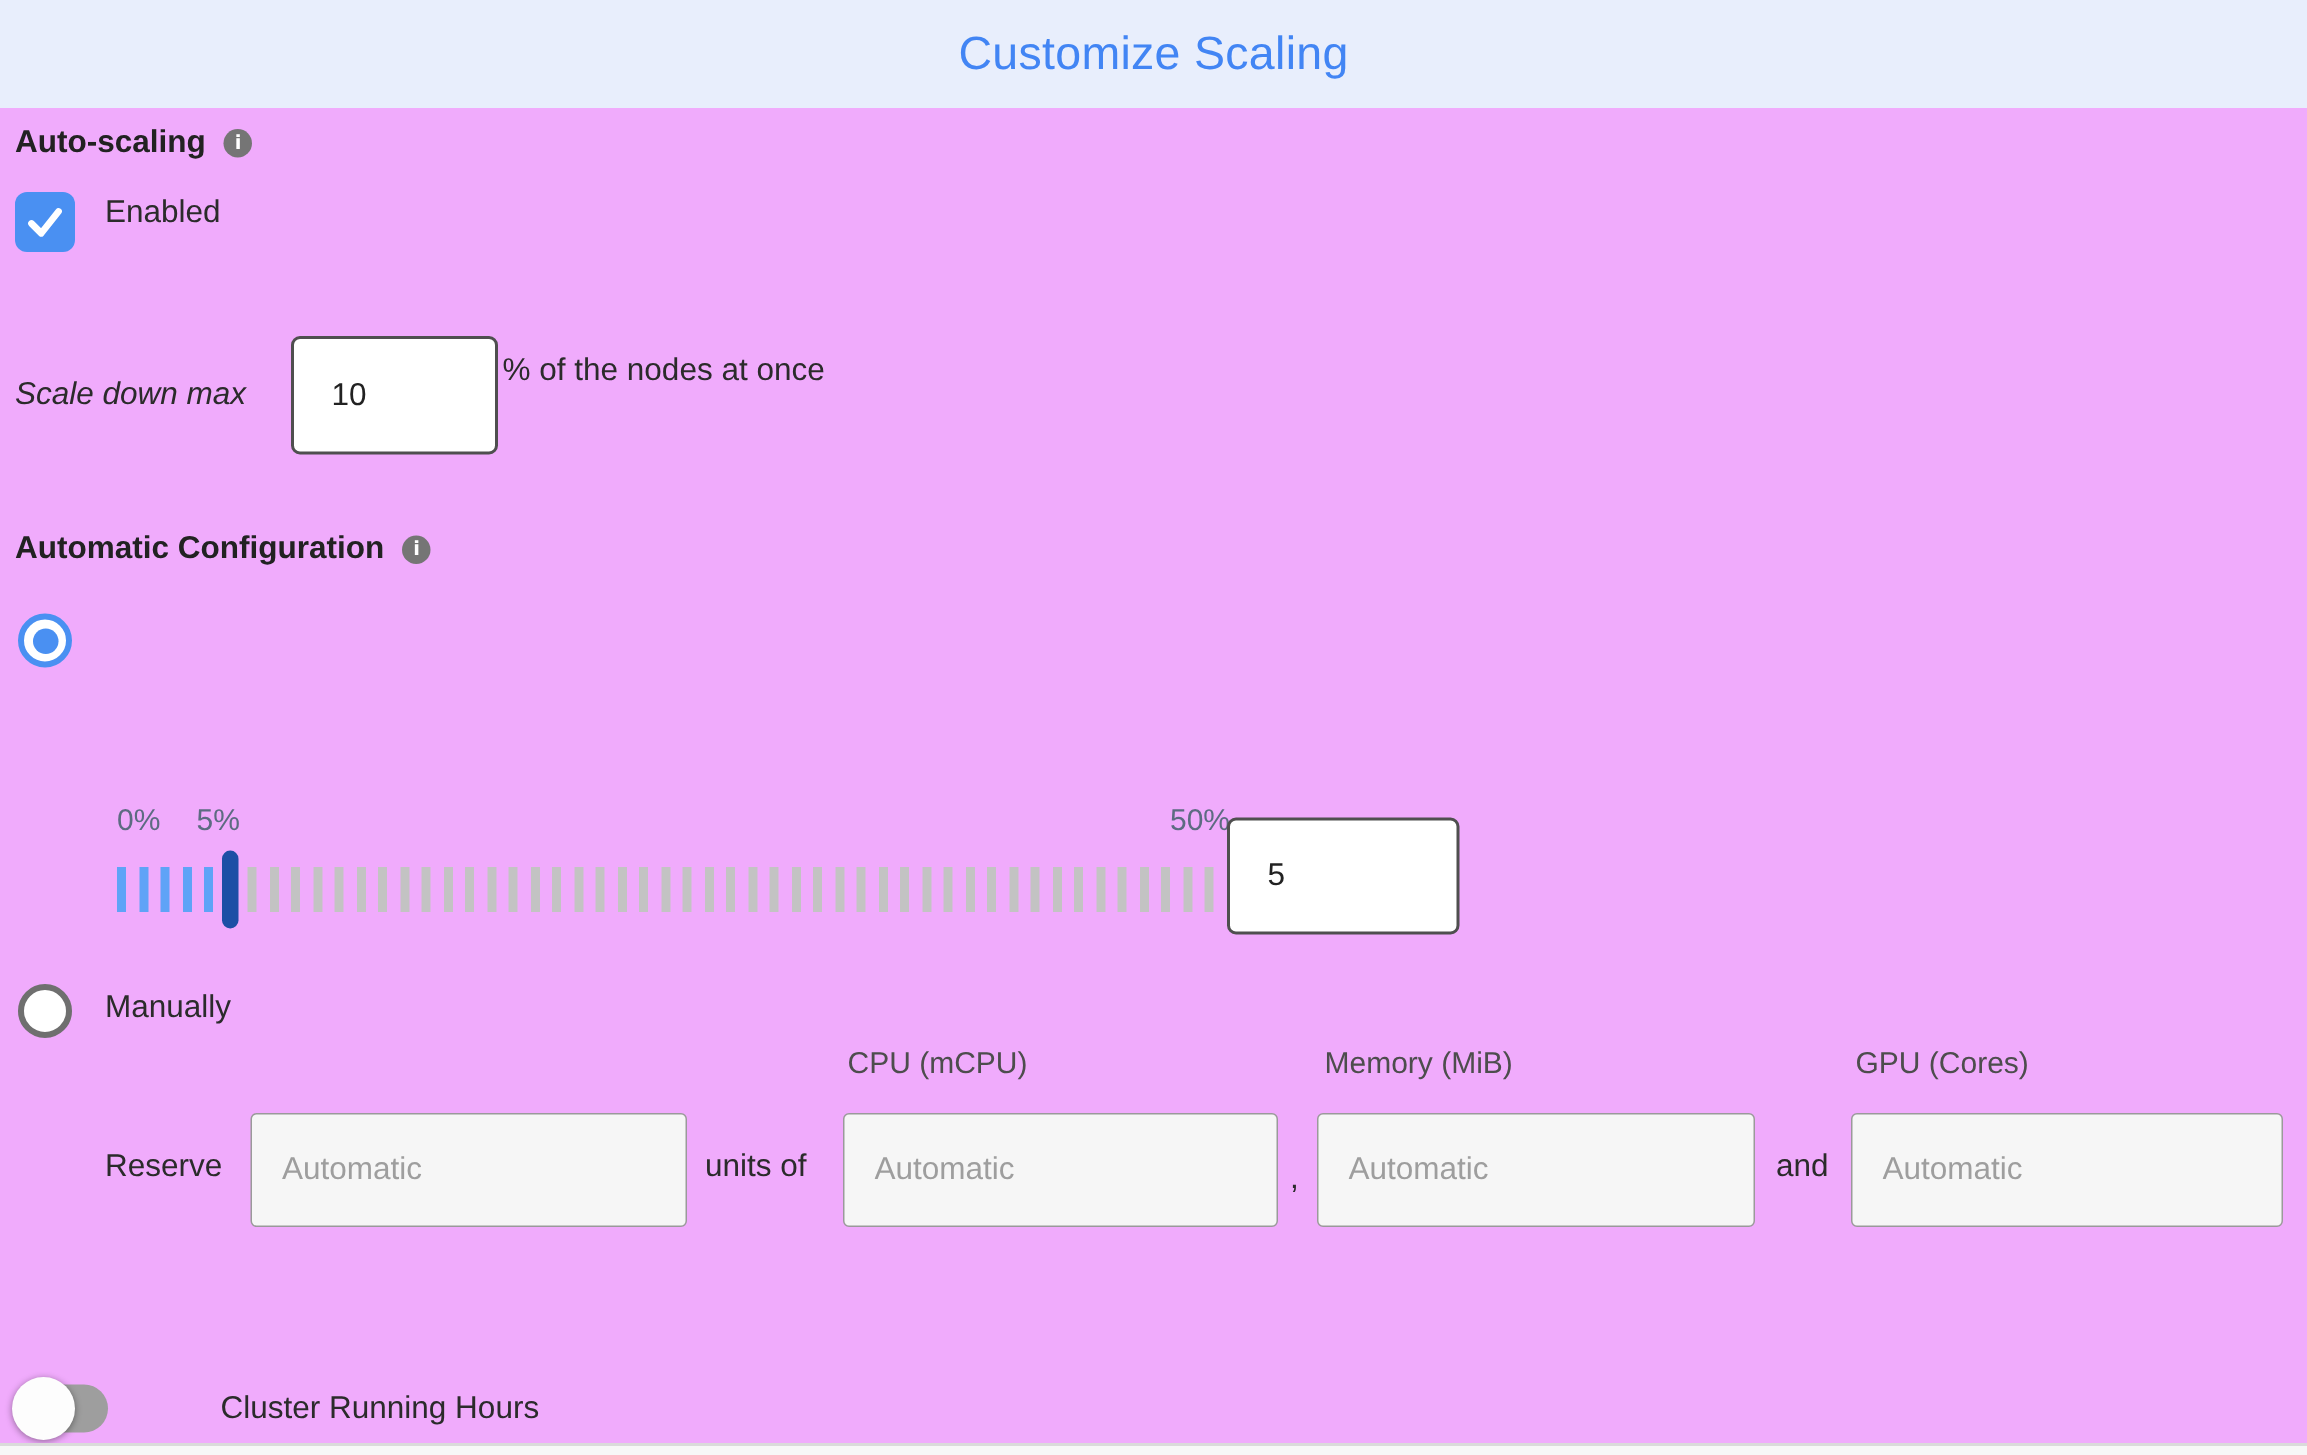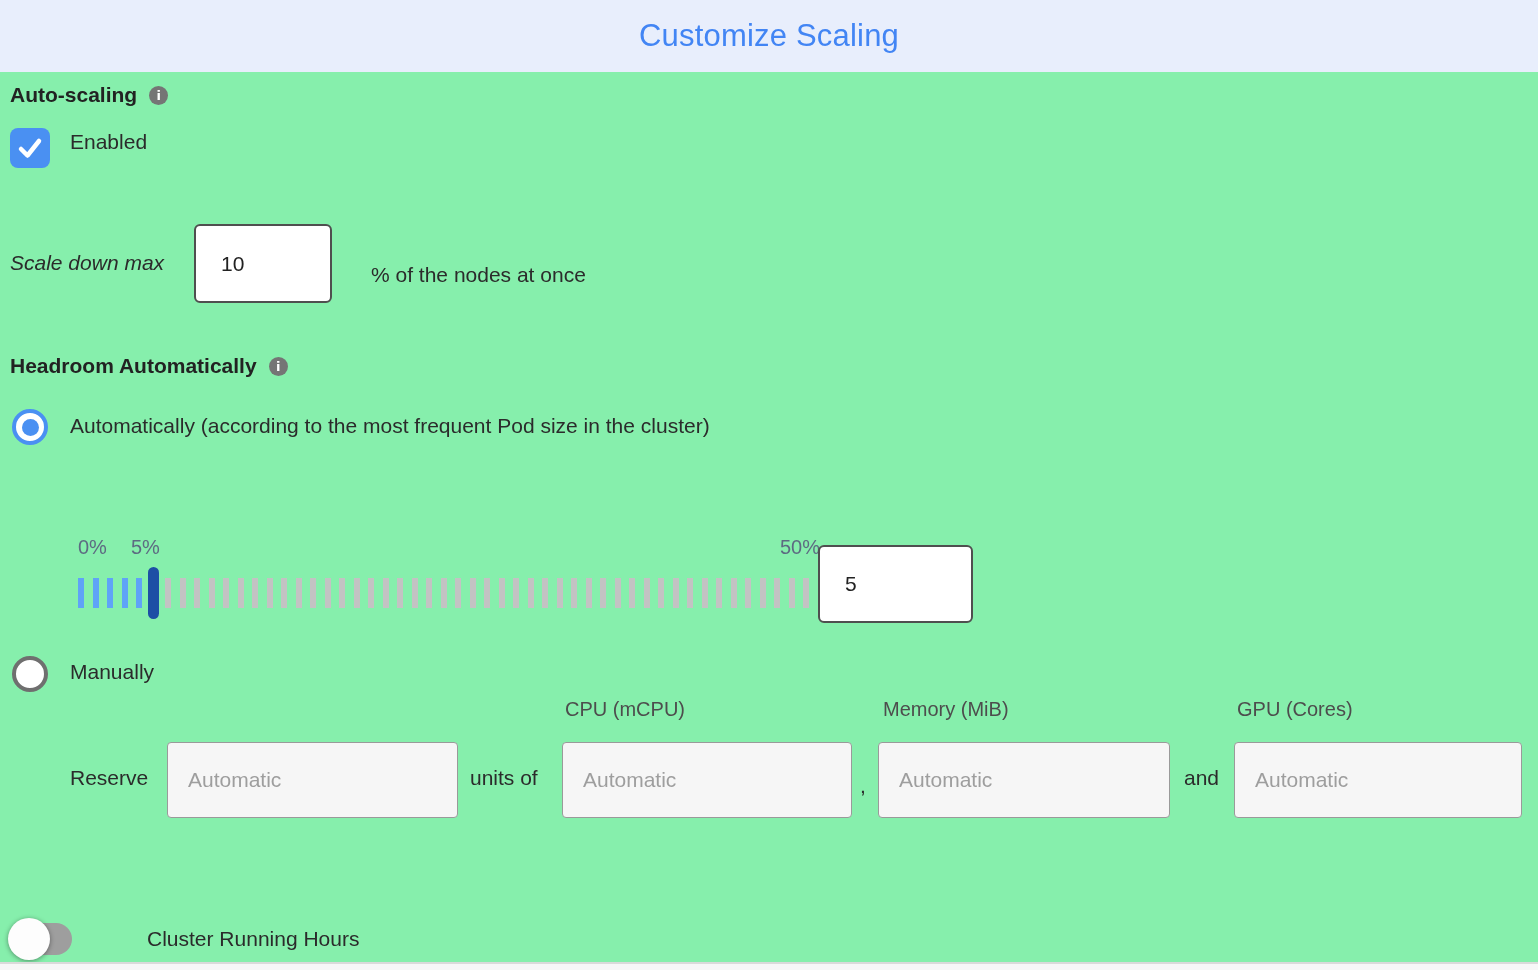--- a/index.html
+++ b/index.html
@@ -8,42 +8,42 @@
     --header-bg:#e8eefc;
     --tick-active:#5fa3f7;
     --tick-inactive:#c3c3c3;
     --handle:#1d4fa5;
     --text:#2b2b2b;
     --muted:#5d6b82;
   }
   *{margin:0;padding:0;box-sizing:border-box;}
   html,body{background:#fff;}
   body{font-family:"Liberation Sans","DejaVu Sans",sans-serif;color:var(--text);}
-  .page{position:relative;width:1538px;height:970px;background:#86efac;overflow:hidden;}
+  .page{position:relative;width:1538px;height:970px;background:#f0abfc;overflow:hidden;}
 
   
   .dlg-header{position:absolute;left:0;top:0;width:1538px;height:72px;background:var(--header-bg);display:flex;align-items:center;justify-content:center;}
   .dlg-title{font-size:31px;color:var(--title-blue);font-weight:400;letter-spacing:.2px;}
 
   
   .sect-label{position:absolute;font-size:21px;font-weight:700;color:#222;display:flex;align-items:center;gap:12px;}
   .info-icon{display:inline-block;width:19px;height:19px;border-radius:50%;background:#757575;color:#fff;
     font-size:13px;font-weight:700;text-align:center;line-height:19px;font-family:"DejaVu Sans",sans-serif;}
 
   
   .checkbox{position:absolute;left:10px;top:128px;width:40px;height:40px;border-radius:8px;background:var(--accent);
     display:flex;align-items:center;justify-content:center;cursor:pointer;}
   .cb-label{position:absolute;left:70px;top:130px;font-size:21px;}
 
   
   .sd-prefix{position:absolute;left:10px;top:251px;font-size:21px;font-style:italic;}
   .num-input{border:2px solid #4f4f4f;border-radius:6px;background:#fff;font-size:21px;color:#222;
     font-family:"Liberation Sans","DejaVu Sans",sans-serif;padding-left:25px;outline:none;}
   .sd-input{position:absolute;left:194px;top:224px;width:138px;height:79px;}
-  .sd-suffix{position:absolute;left:335px;top:263px;font-size:21px;margin-left:36px;}
+  .sd-suffix{position:absolute;left:335px;top:235px;font-size:21px;}
 
   
   .radio{position:absolute;width:36px;height:36px;border-radius:50%;cursor:pointer;background:#fff;}
   .radio.selected{border:4px solid var(--accent);}
   .radio.selected::after{content:"";position:absolute;left:50%;top:50%;width:17px;height:17px;margin:-8.5px 0 0 -8.5px;
     border-radius:50%;background:var(--accent);}
   .radio.unselected{border:4px solid #6f6f6f;}
   .radio-label{position:absolute;font-size:21px;}
   .radio-desc{position:absolute;left:70px;top:462px;font-size:21px;}
 
@@ -90,26 +90,25 @@
       <polyline points="6,16 12.5,22.5 24,8" fill="none" stroke="#ffffff" stroke-width="4.5" stroke-linecap="round" stroke-linejoin="round"></polyline>
     </svg>
   </div>
   <div class="cb-label">Enabled</div>
 
   <div class="sd-prefix">Scale down max</div>
   <input class="num-input sd-input" value="10" style="">
   <div class="sd-suffix">% of the nodes at once</div>
 
   <div class="sect-label" style="left:10px;top:354px;">
-    <span>Headroom Automatically</span>
+    <span>Automatic Configuration</span>
     <span class="info-icon">i</span>
   </div>
 
   <div class="radio selected" style="left:12px;top:409px;"></div>
-  <div class="radio-label" style="left:70px;top:414px;">Automatically (according to the most frequent Pod size in the cluster)</div>
 
   <div class="sl-label" style="left:78px;">0%</div>
   <div class="sl-label" style="left:131px;">5%</div>
   <div class="sl-label" style="left:780px;">50%</div>
 
   <div class="ticks">
 
   <div class="tick active" style="left: 0px;"></div>
       <div class="tick active" style="left: 14.5px;"></div>
       <div class="tick active" style="left: 29px;"></div>

